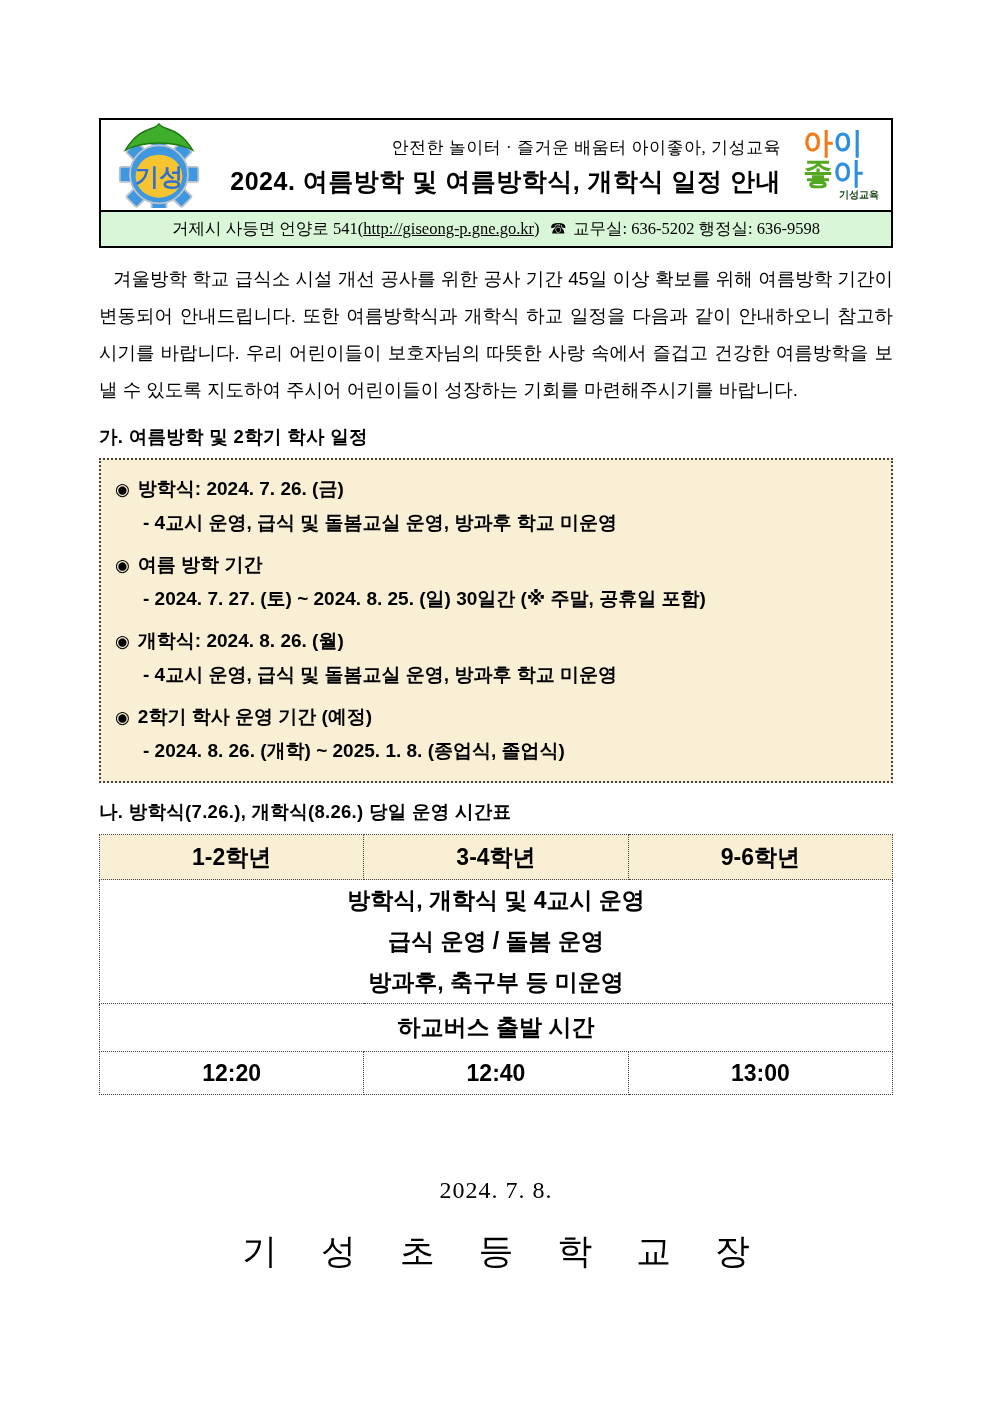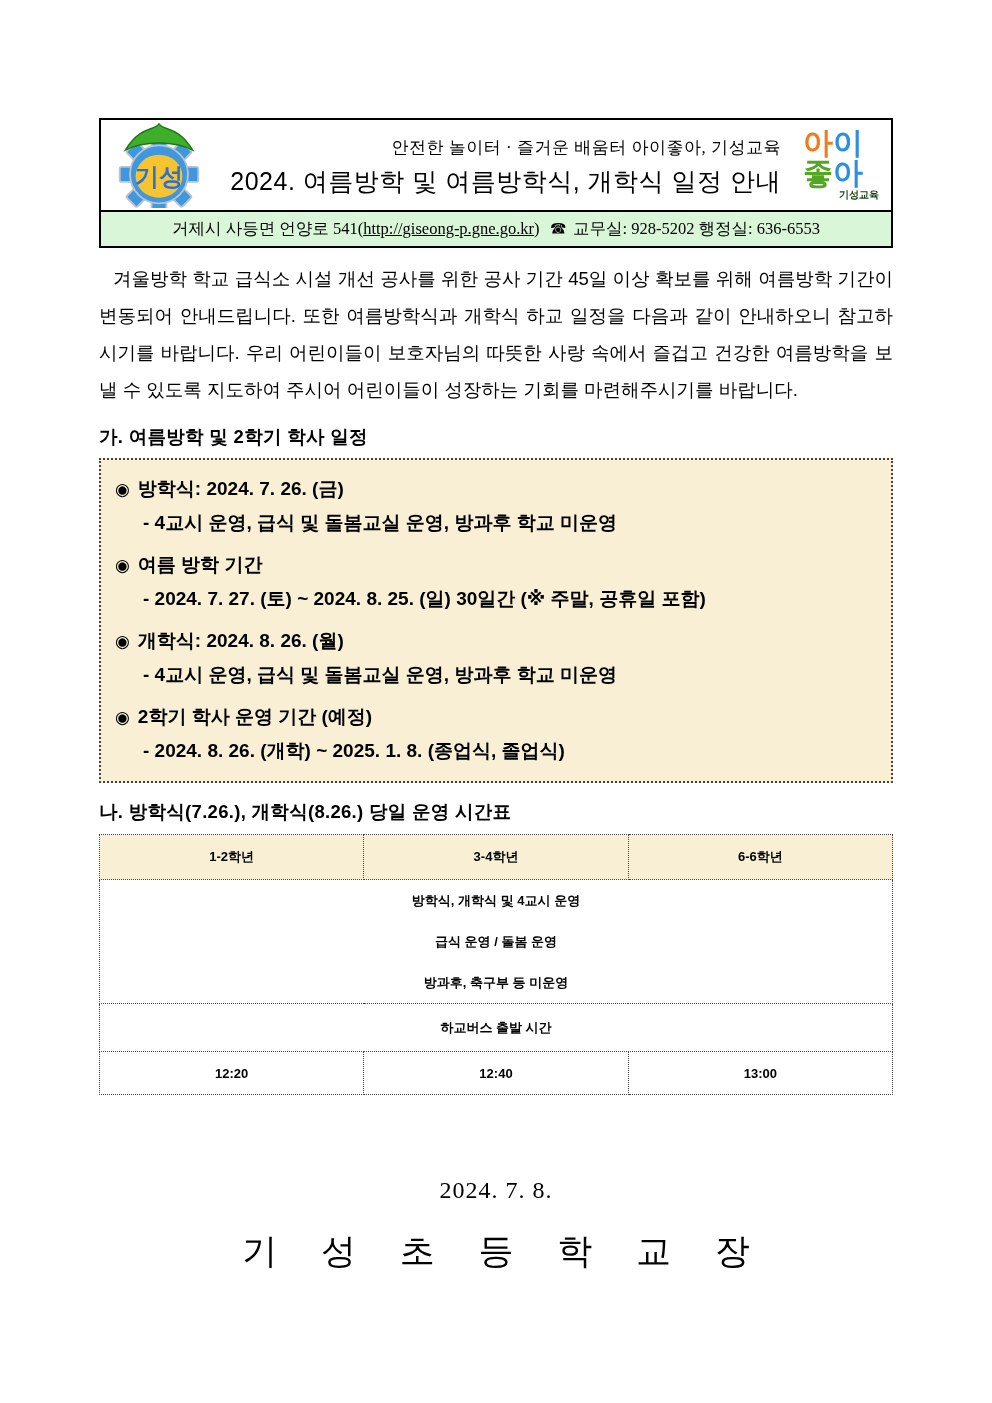--- a/index.html
+++ b/index.html
@@ -42,21 +42,21 @@
     line-height: 1.25;
     padding-top: 4px;
   }
   .slogan {
     font-family: "Liberation Serif", "DejaVu Serif", serif;
     font-size: 17px;
     letter-spacing: 0.5px;
   }
   .main-title {
     font-size: 25px;
-    font-weight: normal;
+    font-weight: bold;
     letter-spacing: 0.5px;
     margin-top: 7px;
   }
   .logo-right {
     width: 104px;
     flex: 0 0 auto;
     text-align: center;
     line-height: 0.95;
     font-weight: bold;
   }
@@ -130,21 +130,21 @@
   .sched-table {
     margin-top: 10px;
     width: 100%;
     border-collapse: collapse;
     table-layout: fixed;
   }
   .sched-table td {
     border: 1.5px dotted #444;
     text-align: center;
     font-weight: bold;
-    font-size: 13px;
+    font-size: 23px;
   }
   .sched-table .hd-row td {
     background: #f8efd4;
     height: 45px;
   }
   .sched-table .merged-ops {
     height: 122px;
     line-height: 41px;
     background: #fff;
   }
@@ -213,21 +213,21 @@
         <div class="r2">
           <span class="lr-green">좋</span><span class="lr-blue">아</span>
         </div>
         <span class="brand-small">기성교육</span>
       </div>
     </div>
 
     <div class="addr-bar">
       <span>거제시 사등면 언양로 541(</span><a href="#">http://giseong-p.gne.go.kr</a><span>)</span>&nbsp;
       <span class="phone-glyph">☎</span>
-      <span>교무실: 928-5202 행정실: 636-6553</span>
+      <span>교무실: 636-5202 행정실: 636-9598</span>
     </div>
   </div>
 
   <div class="intro">
     <p>겨울방학 학교 급식소 시설 개선 공사를 위한 공사 기간 45일 이상 확보를 위해 여름방학 기간이 변동되어 안내드립니다. 또한 여름방학식과 개학식 하교 일정을 다음과 같이 안내하오니 참고하시기를 바랍니다. 우리 어린이들이 보호자님의 따뜻한 사랑 속에서 즐겁고 건강한 여름방학을 보낼 수 있도록 지도하여 주시어 어린이들이 성장하는 기회를 마련해주시기를 바랍니다.</p>
   </div>
 
   <div class="sec-heading">가. 여름방학 및 2학기 학사 일정</div>
 
   <div class="beige-box">
@@ -257,21 +257,21 @@
     </div>
   </div>
 
   <div class="sec-heading">나. 방학식(7.26.), 개학식(8.26.) 당일 운영 시간표</div>
 
   <table class="sched-table">
     <tbody>
       <tr class="hd-row">
         <td>1-2학년</td>
         <td>3-4학년</td>
-        <td>6-6학년</td>
+        <td>9-6학년</td>
       </tr>
       <tr>
         <td class="merged-ops" colspan="3">
           <div>방학식, 개학식 및 4교시 운영</div>
           <div>급식 운영 / 돌봄 운영</div>
           <div>방과후, 축구부 등 미운영</div>
         </td>
       </tr>
       <tr class="bus-row">
         <td colspan="3">하교버스 출발 시간</td>

